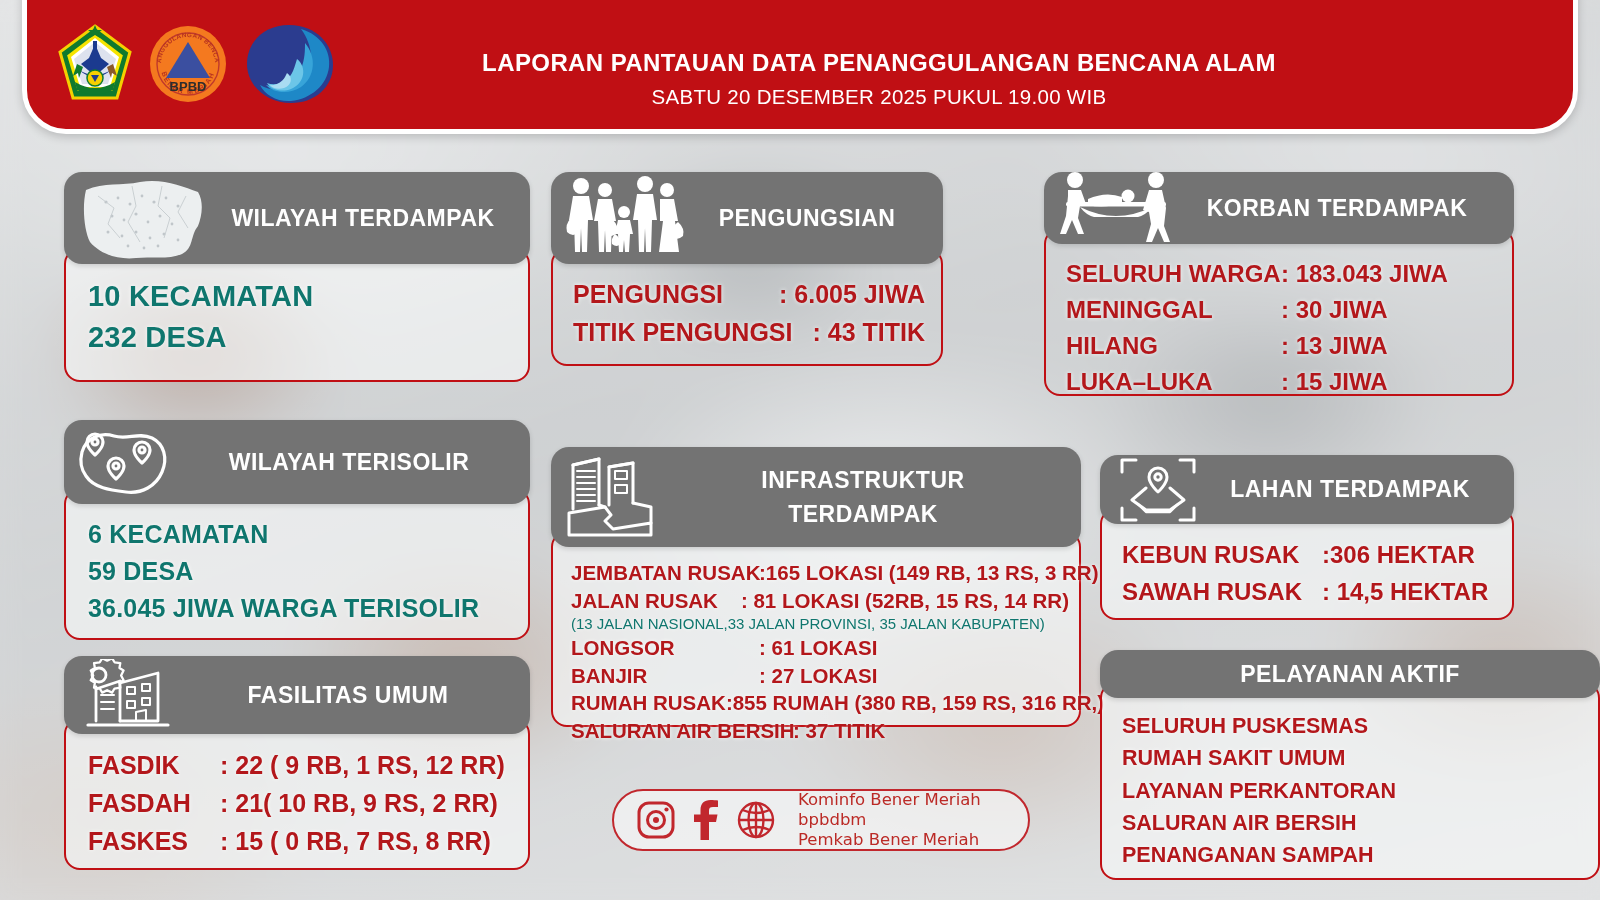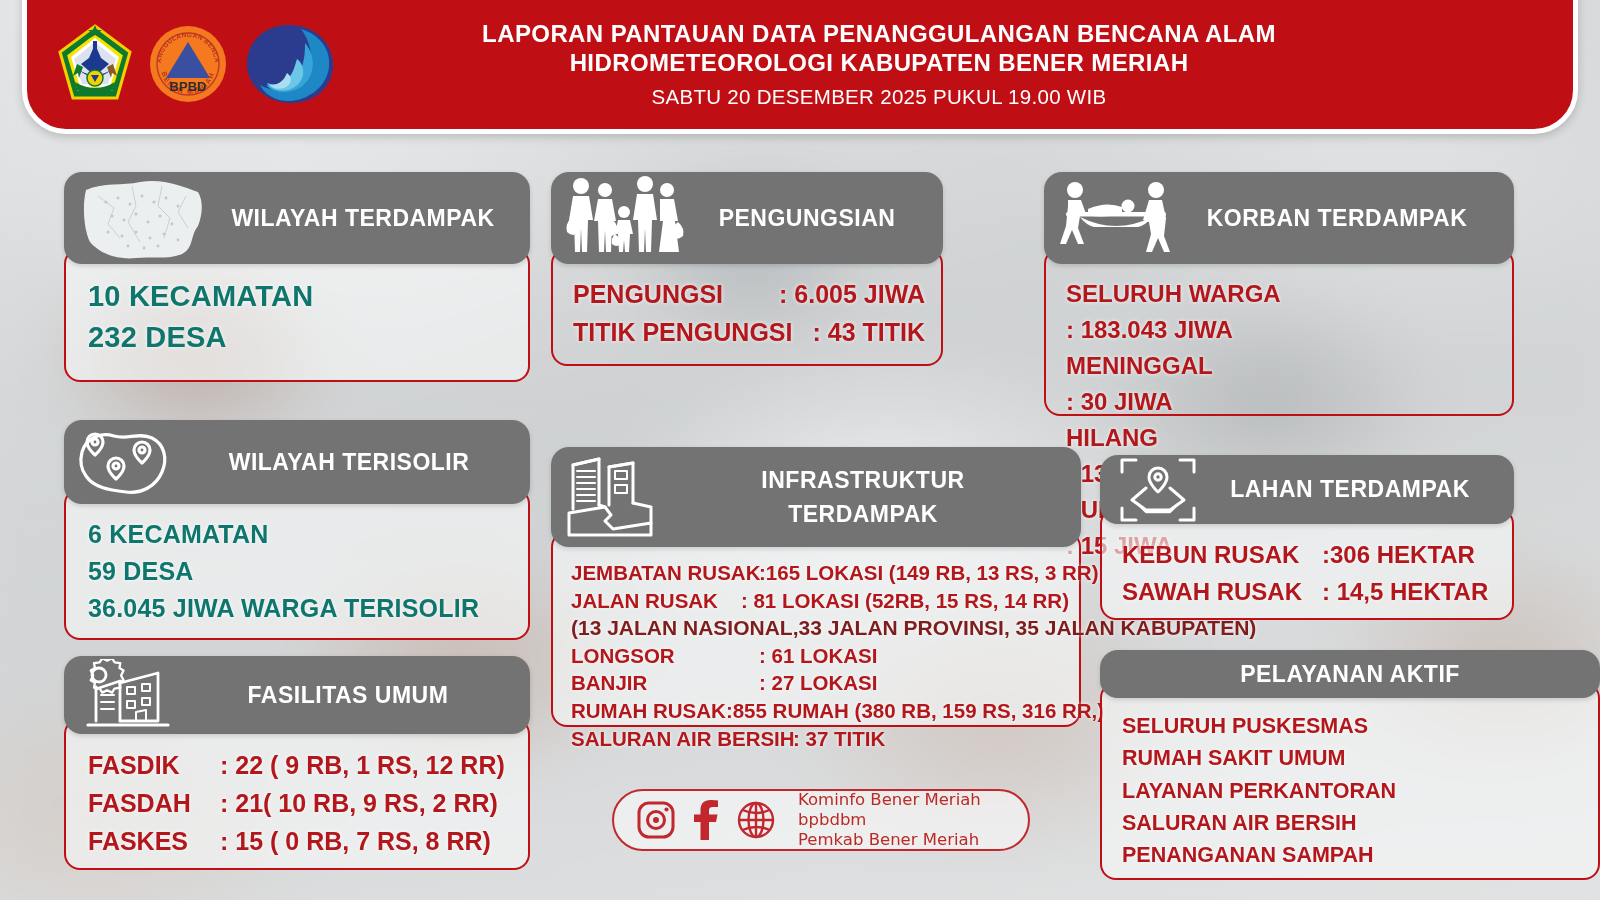--- a/index.html
+++ b/index.html
@@ -111,38 +111,38 @@
   .row .lbl { white-space: nowrap; }
   .row .val { white-space: nowrap; }
 
   
   #card-pengungsian .card-body { padding: 26px 16px 14px 20px; }
   #card-pengungsian .row { font-size: 25px; line-height: 1.5; }
   #card-pengungsian .lbl { width: 250px; }
 
   
   #card-korban .card-body { padding: 26px 16px 14px 20px; }
-  #card-korban .row { font-size: 24px; line-height: 1.5; flex-direction: column; }
+  #card-korban .row { font-size: 24px; line-height: 1.5; }
   #card-korban .lbl { width: 215px; }
 
   
   #card-wilayah .big-line { font-size: 29px; line-height: 1.42; }
   #card-terisolir .big-line { font-size: 25px; line-height: 1.47; }
 
   #card-fasum .card-body { padding: 26px 16px 14px 22px; }
   #card-fasum .row { font-size: 25px; line-height: 1.52; }
   #card-fasum .lbl { width: 132px; }
 
   
   #card-infra .card-head .htitle { font-size: 23px; line-height: 1.5; }
   #card-infra .card-body { padding: 26px 10px 12px 18px; }
   #card-infra .row { font-size: 20.5px; line-height: 1.35; }
   #card-infra .lbl { width: 188px; }
   #card-infra .note {
-    color: #7f1d1d; font-weight: bold; font-size: 21px; line-height: 1.3;
+    color: #0f766e; font-weight: normal; font-size: 15px; line-height: 1.3;
     text-shadow: 0 0 4px rgba(255,255,255,.85);
     white-space: nowrap;
   }
 
   
   #card-lahan .card-body { padding: 26px 14px 14px 20px; }
   #card-lahan .row { font-size: 24px; line-height: 1.55; }
   #card-lahan .lbl { width: 200px; }
 
   
@@ -221,21 +221,20 @@
         <path d="M58 6 C78 12 88 28 86 44 C84 62 68 76 48 78 C34 79 22 72 17 62 C30 70 48 68 60 56 C72 44 70 22 58 6 Z" fill="#1e88c7"></path>
         <path d="M62 20 C74 34 72 54 58 64 C46 72 30 70 23 62 C36 66 52 60 58 46 C62 36 62 27 62 20 Z" fill="#37a4d9"></path>
         <path d="M54 36 C64 44 62 60 48 66 C38 70 27 66 24 60 C34 64 46 58 50 48 C52 43 53 39 54 36 Z" fill="#6cc6e8"></path>
         <path d="M44 50 C50 54 49 62 41 65 C35 67 29 65 27 62 C33 63 39 59 42 54 Z" fill="#aadcf2"></path>
       </svg>
     </div>
   </div>
 
   <div class="header-text">
     <div class="title-line">LAPORAN PANTAUAN DATA PENANGGULANGAN BENCANA ALAM</div>
-    <div class="title-line">HIDROMETEOROLOGI KABUPATEN BENER MERIAH</div>
     <div class="subtitle">SABTU 20 DESEMBER 2025 PUKUL 19.00 WIB</div>
   </div>
 </div>
 
 <div class="card" id="card-wilayah" style="left:64px; top:172px; width:466px;">
   <div class="card-head" style="height:92px; padding-left:14px;">
     <div class="hicon">
       <svg width="132" height="92" viewBox="0 0 132 92">
         <path d="M8 18 C26 10 44 14 62 10 C84 6 104 14 120 20 C126 30 124 44 120 54
                  C112 64 116 76 104 82 C90 88 72 84 58 86 C40 88 22 82 12 70
@@ -313,21 +312,21 @@
       <span class="val">: 6.005 JIWA</span>
     </div>
     <div class="row">
       <span class="lbl">TITIK PENGUNGSI</span>
       <span class="val">: 43 TITIK</span>
     </div>
   </div>
 </div>
 
 <div class="card" id="card-korban" style="left:1044px; top:172px; width:470px;">
-  <div class="card-head" style="height:92px; padding-left:14px;">
+  <div class="card-head" style="height:72px; padding-left:14px;">
     <div class="hicon">
       <svg width="116" height="78" viewBox="0 0 116 78" fill="#ffffff">
 
         <circle cx="17" cy="11" r="8"></circle>
         <path d="M10 21 h13 l5 14 l-6 2 l-2 12 l6 16 h-6 l-6 -14 l-6 14 h-6 l6 -18 l2 -20 z"></path>
 
         <circle cx="98" cy="11" r="8"></circle>
         <path d="M91 21 h13 l4 18 l-2 18 l6 16 h-6 l-6 -14 l-6 14 h-6 l5 -18 l-2 -12 l-6 -2 z"></path>
 
         <rect x="8" y="33" width="100" height="4.5" rx="2"></rect>

